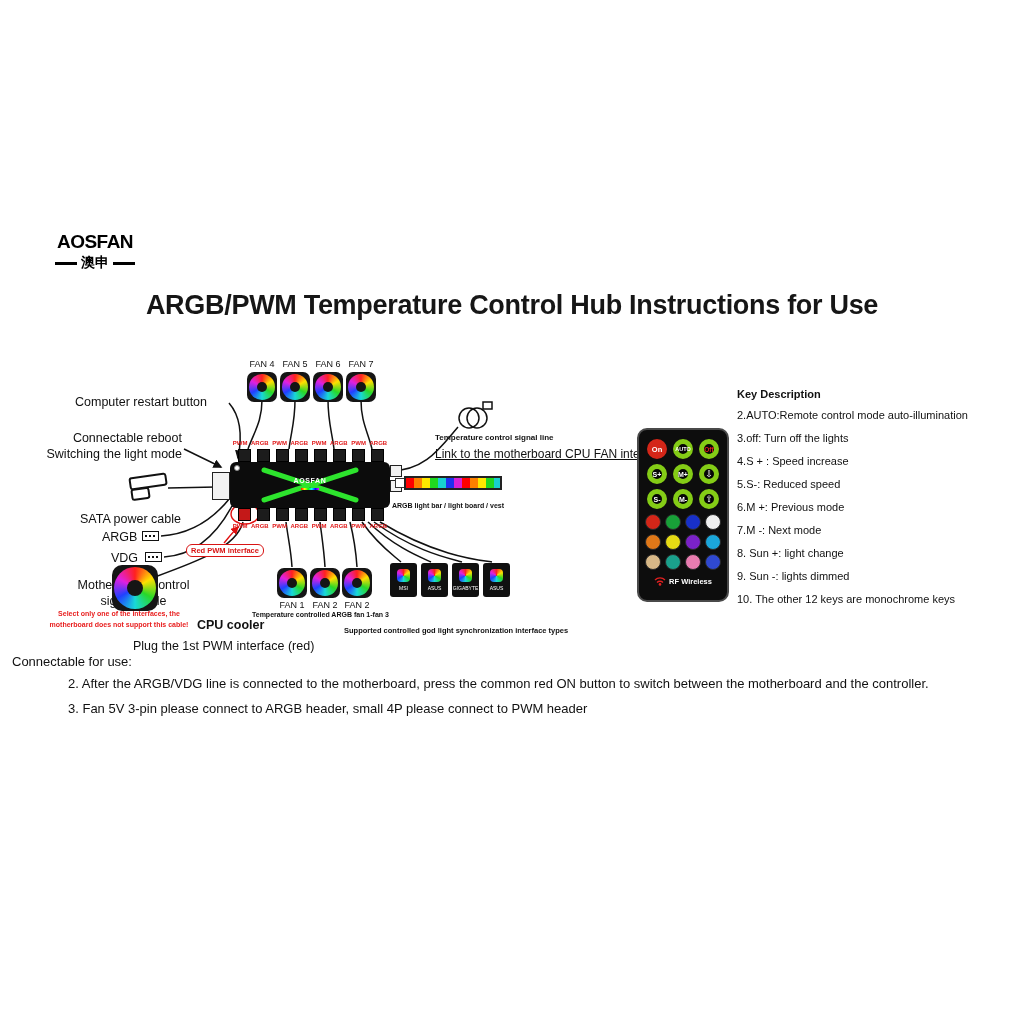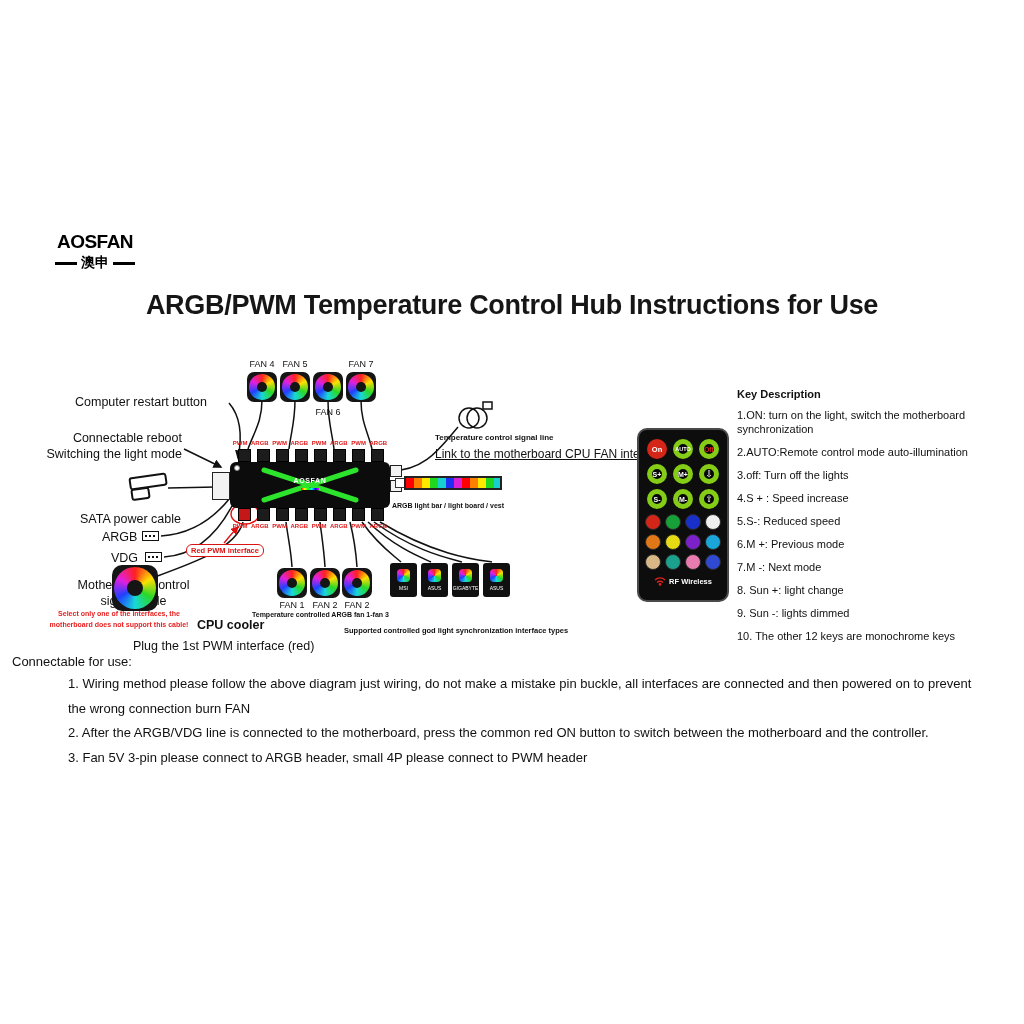--- a/index.html
+++ b/index.html
@@ -149,21 +149,21 @@
       <span class="logo-line"></span>
       <span class="logo-cn">澳申</span>
       <span class="logo-line"></span>
     </div>
   </div>
 
   <div class="abs title">ARGB/PWM Temperature Control Hub Instructions for Use</div>
 
   <div class="fan-label" style="left:245px; top:359px;">FAN 4</div>
   <div class="fan-label" style="left:278px; top:359px;">FAN 5</div>
-  <div class="fan-label" style="left:311px; top:359px;margin-top:48px;">FAN 6</div>
+  <div class="fan-label" style="left:311px; top:359px;">FAN 6</div>
   <div class="fan-label" style="left:344px; top:359px;">FAN 7</div>
   <div class="fan" style="left:247px; top:372px;"></div>
   <div class="fan" style="left:280px; top:372px;"></div>
   <div class="fan" style="left:313px; top:372px;"></div>
   <div class="fan" style="left:346px; top:372px;"></div>
 
   <div class="portlabel-row" style="top:440px;">
     <span>PWM</span>
       <span>ARGB</span>
       <span>PWM</span>
@@ -331,32 +331,30 @@
         <path d="M1,4 a7,7 0 0 1 10,0" stroke="#e02020" stroke-width="1.3" fill="none"></path>
         <path d="M3,6.5 a4.2,4.2 0 0 1 6,0" stroke="#e02020" stroke-width="1.3" fill="none"></path>
         <circle cx="6" cy="8.4" r="1.3" fill="#e02020"></circle>
       </svg>
       <span class="r-foot-label">RF Wireless</span>
     </div>
   </div>
 
   <div class="keydesc">
     <div class="keydesc-title">Key Description</div>
-    <div class="keydesc-item">1.ON: turn on the light, switch the motherboard synchronization</div>
     <div class="keydesc-item">2.AUTO:Remote control mode auto-illumination</div>
     <div class="keydesc-item">3.off: Turn off the lights</div>
     <div class="keydesc-item">4.S + : Speed increase</div>
     <div class="keydesc-item">5.S-: Reduced speed</div>
     <div class="keydesc-item">6.M +: Previous mode</div>
     <div class="keydesc-item">7.M -: Next mode</div>
     <div class="keydesc-item">8. Sun +: light change</div>
     <div class="keydesc-item">9. Sun -: lights dimmed</div>
     <div class="keydesc-item">10. The other 12 keys are monochrome keys</div>
   </div>
 
   <div class="instr-title">Connectable for use:</div>
   <div class="instr-list">
-    <div class="instr-item">1. Wiring method please follow the above diagram just wiring, do not make a mistake pin buckle, all interfaces are connected and then powered on to prevent the wrong connection burn FAN</div>
     <div class="instr-item">2. After the ARGB/VDG line is connected to the motherboard, press the common red ON button to switch between the motherboard and the controller.</div>
     <div class="instr-item">3. Fan 5V 3-pin please connect to ARGB header, small 4P please connect to PWM header</div>
   </div>
 
 </div>
 
 </body></html>

